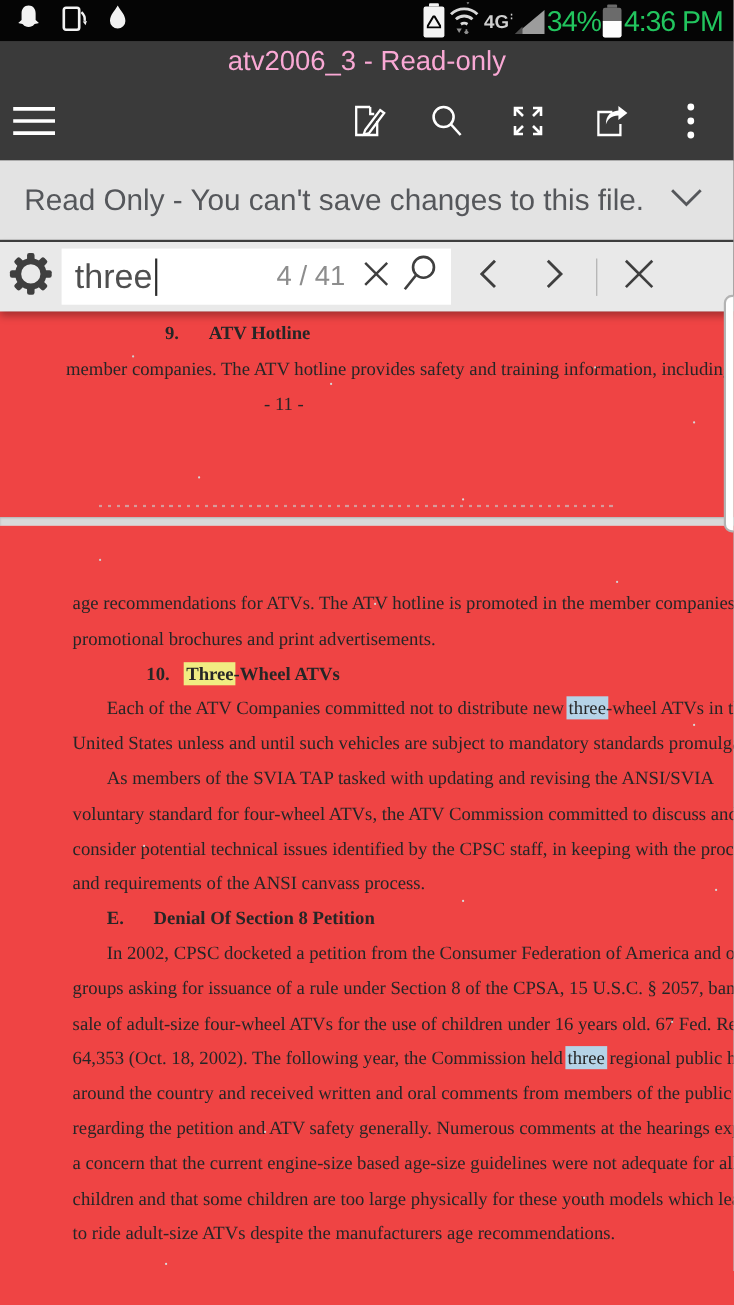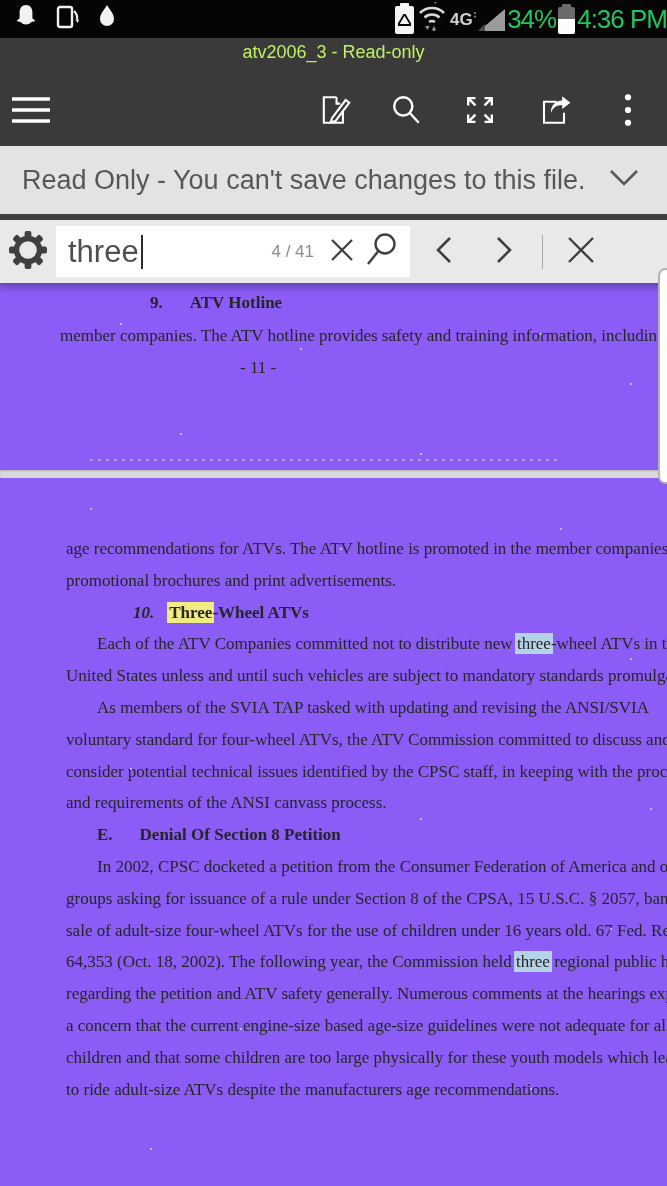--- a/index.html
+++ b/index.html
@@ -4,84 +4,84 @@
 <style>
   html,body{margin:0;padding:0;background:#222;}
   *{box-sizing:border-box;}
   .screen{position:relative;width:667px;height:1186px;background:#fcfcfc;overflow:hidden;
           font-family:"Liberation Sans",sans-serif;}
 
   
   .status-bar{position:absolute;top:0;left:0;width:667px;height:38px;background:#050505;
               display:flex;align-items:center;color:#fff;}
   .sb-left{display:flex;align-items:center;gap:16px;padding-left:14px;}
-  .sb-right{margin-left:auto;display:flex;align-items:center;gap:2px;padding-right:0;}
+  .sb-right{margin-left:auto;display:flex;align-items:center;gap:2px;padding-right:10px;}
   .sb-text{font-size:26px;color:#22c55e;letter-spacing:-1px;}
   .sb-4g{font-size:17px;font-weight:bold;color:#cfcfcf;line-height:1;display:flex;align-items:flex-start;}
   .sb-4g small{font-size:9px;margin-left:1px;letter-spacing:-1px;}
   .sig-tri{position:relative;width:28px;height:24px;}
   .sig-tri .t1{position:absolute;right:0;bottom:0;width:0;height:0;
                border-left:26px solid transparent;border-bottom:22px solid #9c9c9c;}
   .sig-tri .t2{position:absolute;left:1px;bottom:0;width:0;height:0;
                border-left:7px solid transparent;border-bottom:7px solid #4c4c4c;}
   .batt{position:relative;width:17px;height:27px;background:#6b6b6b;border-radius:2px;margin-top:2px;}
   .batt:before{content:"";position:absolute;top:-3px;left:4px;width:9px;height:3px;background:#6b6b6b;
                border-radius:1px 1px 0 0;}
   .batt .fill{position:absolute;bottom:0;left:0;width:100%;height:55%;background:#fdfdfd;border-radius:0 0 2px 2px;}
   .batt-saver{position:relative;width:19px;height:28px;background:#f4f4f4;border-radius:2px;margin-top:2px;
               display:flex;align-items:center;justify-content:center;}
   .batt-saver:before{content:"";position:absolute;top:-3px;left:5px;width:9px;height:3px;background:#f4f4f4;
                border-radius:1px 1px 0 0;}
 
   
   .app-header{position:absolute;top:38px;left:0;width:667px;height:108px;background:#3a3a3a;}
-  .doc-title{position:absolute;top:4px;width:100%;text-align:center;color:#bef264;font-size:18px;font-weight:400;}
+  .doc-title{position:absolute;top:4px;width:100%;text-align:center;color:#f9a8d4;font-size:25px;font-weight:400;}
   .toolbar{position:absolute;bottom:8px;left:0;width:100%;height:52px;display:flex;align-items:center;}
   .tb-icon{width:46px;height:46px;display:flex;align-items:center;justify-content:center;cursor:pointer;}
   .tb-group{margin-left:auto;display:flex;align-items:center;gap:28px;padding-right:16px;}
   .hamburger{margin-left:8px;}
 
   
   .banner{position:absolute;top:146px;left:0;width:667px;height:74px;background:#e3e3e3;
-          display:flex;align-items:center;border-bottom:6px solid #404040;}
+          display:flex;align-items:center;border-bottom:2px solid #404040;}
   .banner-text{padding-left:22px;font-size:27px;color:#55575b;}
   .banner-chevron{margin-left:auto;padding-right:26px;display:flex;align-items:center;cursor:pointer;}
 
   
   .find-bar{position:absolute;top:220px;left:0;width:667px;height:63px;background:#e9e9e9;
             display:flex;align-items:center;box-shadow:0 4px 7px rgba(0,0,0,0.30);z-index:5;}
   .gear-btn{width:56px;height:56px;display:flex;align-items:center;justify-content:center;cursor:pointer;}
   .find-box{position:relative;width:354px;height:51px;background:#fff;display:flex;align-items:center;
             padding:0 8px 0 12px;}
   .find-query{font-size:31px;color:#4f4f4f;}
   .caret{width:2px;height:34px;background:#2c2c2c;margin-left:2px;}
-  .find-count{margin-left:auto;font-size:17px;color:#8d8d8d;white-space:nowrap;padding-right:8px;}
+  .find-count{margin-left:auto;font-size:25px;color:#8d8d8d;white-space:nowrap;padding-right:8px;}
   .mini-btn{width:40px;height:44px;display:flex;align-items:center;justify-content:center;cursor:pointer;flex:0 0 auto;}
   .nav-btn{width:44px;height:50px;display:flex;align-items:center;justify-content:center;cursor:pointer;}
   .find-nav{display:flex;align-items:center;margin-left:12px;gap:16px;}
   .vdiv{width:1px;height:34px;background:#ababab;}
 
   
   .doc-area{position:absolute;top:283px;left:0;width:667px;height:903px;background:#fbfbfb;}
-  .page{position:relative;background:#8b5cf6;overflow:hidden;
+  .page{position:relative;background:#ef4444;overflow:hidden;
         font-family:"Liberation Serif",serif;font-size:17px;color:#262626;}
   .page1{height:187px;padding-top:4px;}
   .page1 .doc-line{line-height:32.5px;padding-left:60px;}
   .page1 .ind1{padding-left:92px;}
   .page1 .ind2{padding-left:150px;}
   .page-sep{height:8px;background:#d9d9d9;box-shadow:inset 0 1px 2px rgba(0,0,0,.18);}
   .page2{height:708px;padding-top:55px;}
   .page2 .doc-line{line-height:31.8px;padding-left:66px;}
   .page2 .ind1{padding-left:97px;}
   .page2 .ind2{padding-left:133px;}
   .doc-line{white-space:nowrap;}
   .doc-line.center{padding-left:240px !important;}
   .b{font-weight:bold;}
   .u{text-decoration-thickness:1.5px;text-underline-offset:3px;}
-  .tab1{margin-right:15px;font-style:italic;}
+  .tab1{margin-right:15px;}
   .tab2{margin-right:27px;}
   .hl-yellow{background:#f1ec82;padding:1px 2px;margin:-1px -2px;}
   .hl-blue{background:#b5d3e7;padding:1px 2px;margin:-1px -2px;}
   .noise-line{position:absolute;left:90px;top:176px;width:470px;height:2px;opacity:.65;
       background:repeating-linear-gradient(90deg,#c9c9c9 0 3px,transparent 3px 8px);}
   .speck{position:absolute;width:2px;height:2px;background:#cfcfcf;border-radius:50%;}
   .sp1{left:120px;top:40px;box-shadow:180px 25px 0 #d8d8d8,420px 10px 0 #d3d3d3,510px 60px 0 #d8d8d8,
        60px 110px 0 #d6d6d6,300px 130px 0 #dcdcdc,560px 120px 0 #d2d2d2,230px 155px 0 #d8d8d8;}
   .sp2{left:90px;top:30px;box-shadow:250px 40px 0 #d8d8d8,470px 20px 0 #d3d3d3,540px 150px 0 #d8d8d8,
        40px 260px 0 #d6d6d6,330px 310px 0 #dcdcdc,520px 420px 0 #d2d2d2,150px 520px 0 #d8d8d8,
@@ -319,20 +319,21 @@
           <div class="doc-line"><span>United States unless and until such vehicles are subject to mandatory standards promulgated by</span></div>
           <div class="doc-line ind1"><span>As members of the SVIA TAP tasked with updating and revising the ANSI/SVIA</span></div>
           <div class="doc-line"><span>voluntary standard for four-wheel ATVs, the ATV Commission committed to discuss and</span></div>
           <div class="doc-line"><span>consider potential technical issues identified by the CPSC staff, in keeping with the procedures</span></div>
           <div class="doc-line"><span>and requirements of the ANSI canvass process.</span></div>
           <div class="doc-line ind1"><span class="b tab2">E.</span><span class="b u">Denial Of Section 8 Petition</span></div>
           <div class="doc-line ind1"><span>In 2002, CPSC docketed a petition from the Consumer Federation of America and other</span></div>
           <div class="doc-line"><span>groups asking for issuance of a rule under Section 8 of the CPSA, 15 U.S.C. § 2057, banning the</span></div>
           <div class="doc-line"><span>sale of adult-size four-wheel ATVs for the use of children under 16 years old.  67 Fed. Reg.</span></div>
           <div class="doc-line"><span>64,353 (Oct. 18, 2002).  The following year, the Commission held </span><span class="hl-blue">three</span><span> regional public hearings</span></div>
+          <div class="doc-line"><span>around the country and received written and oral comments from members of the public</span></div>
           <div class="doc-line"><span>regarding the petition and ATV safety generally.  Numerous comments at the hearings expressed</span></div>
           <div class="doc-line"><span>a concern that the current engine-size based age-size guidelines were not adequate for all</span></div>
           <div class="doc-line"><span>children and that some children are too large physically for these youth models which leads them</span></div>
           <div class="doc-line"><span>to ride adult-size ATVs despite the manufacturers age recommendations.</span></div>
         </div>
     </div>
   </div>
 
   <div class="scroll-thumb"></div>
 

